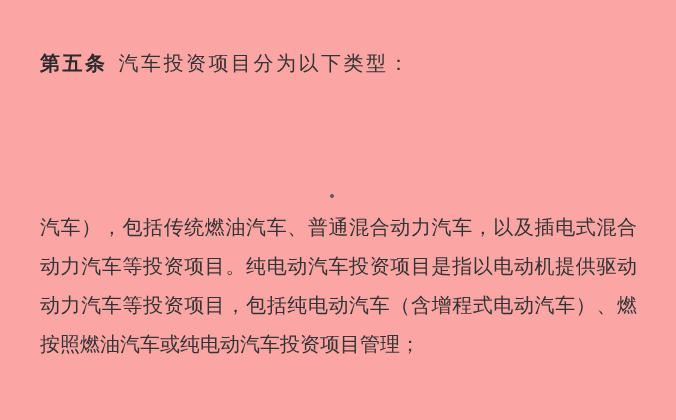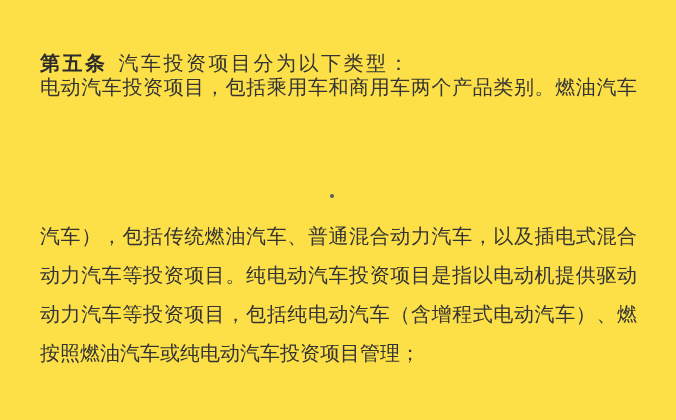--- a/index.html
+++ b/index.html
@@ -4,21 +4,21 @@
 <style>
   html, body {
     margin: 0;
     padding: 0;
     background: #ffffff;
   }
   .page {
     position: relative;
     width: 676px;
     height: 420px;
-    background: #fde047;
+    background: #fca5a5;
     overflow: hidden;
     font-family: Liberation Serif, serif;
     color: #333333;
   }
   .line {
     margin: 0;
     width: 597px;
     font-size: 20px;
     line-height: 39px;
     white-space: nowrap;
@@ -40,21 +40,21 @@
     margin-left: 11px;
   }
   .para-top {
     position: absolute;
     left: 40px;
     top: 68px;
   }
   .para-bottom {
     position: absolute;
     left: 40px;
-    top: 217px;
+    top: 208px;
   }
   .justified {
     text-align: justify;
     text-align-last: justify;
     white-space: normal;
   }
   .indent-first {
     text-indent: 32px;
   }
   .plain-last {
@@ -74,21 +74,20 @@
 </head>
 <body>
 
 <div class="page">
 
   <p class="heading-line">
     <span class="article-number">第五条</span><span class="article-title">汽车投资项目分为以下类型：</span>
   </p>
 
   <div class="para-top">
-    <p class="line justified">电动汽车投资项目，包括乘用车和商用车两个产品类别。燃油汽车</p>
   </div>
 
   <div class="artifact-dot"></div>
 
   <div class="para-bottom">
     <p class="line justified">汽车），包括传统燃油汽车、普通混合动力汽车，以及插电式混合</p>
     <p class="line justified">动力汽车等投资项目。纯电动汽车投资项目是指以电动机提供驱动</p>
     <p class="line justified">动力汽车等投资项目，包括纯电动汽车（含增程式电动汽车）、燃</p>
     <p class="line plain-last">按照燃油汽车或纯电动汽车投资项目管理；</p>
   </div>

